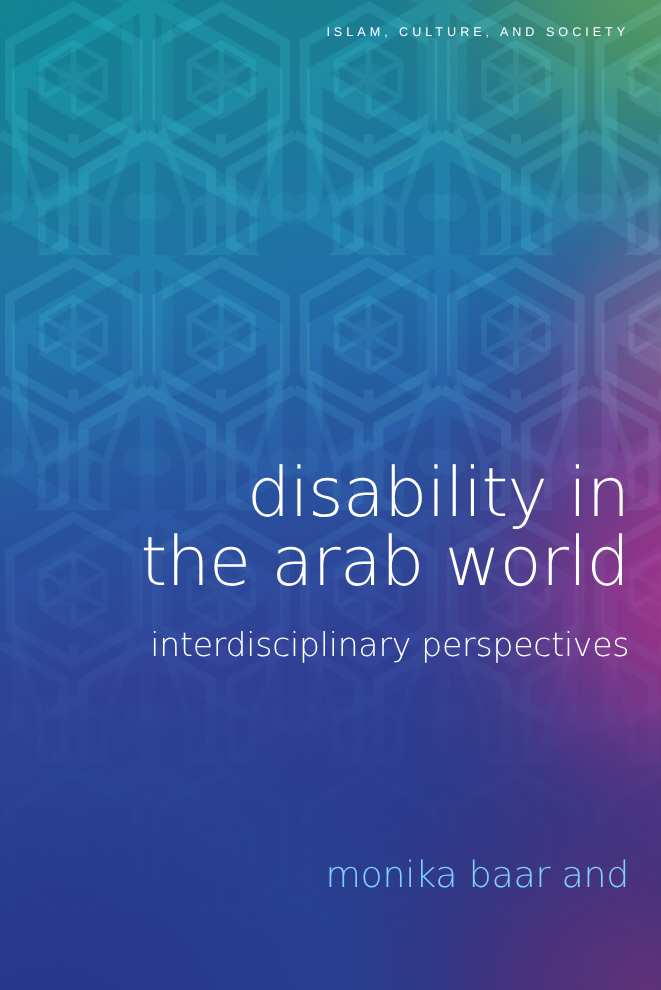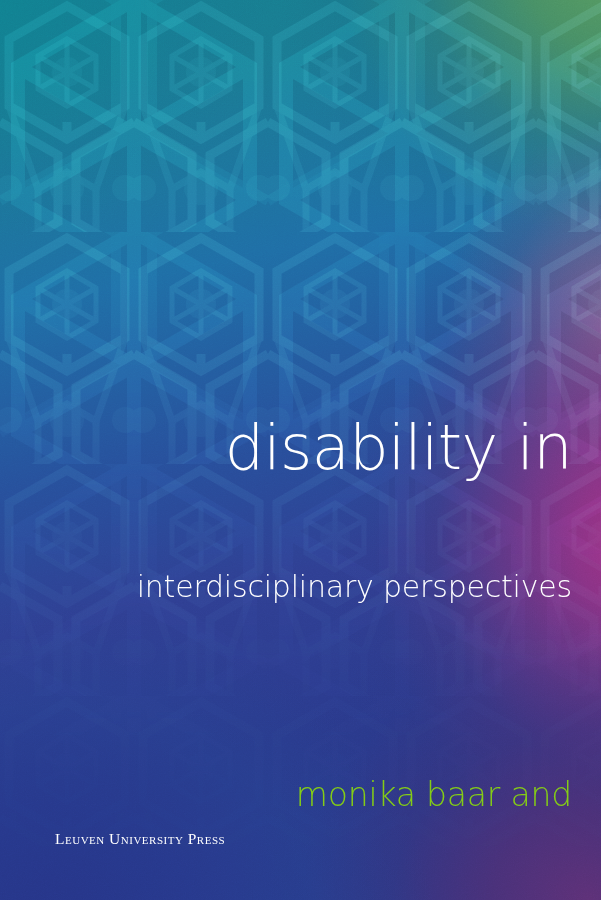--- a/index.html
+++ b/index.html
@@ -188,21 +188,21 @@
     font-family: "DejaVu Sans", sans-serif;
   }
 
   .editors {
     position: absolute;
     right: 29px;
     top: 776px;
     text-align: right;
   }
   .editor-line {
-    color: #84cc16;
+    color: #7dd3fc;
     font-size: 33px;
     line-height: 38px;
     font-weight: 300;
     letter-spacing: -0.2px;
     white-space: nowrap;
     font-family: "DejaVu Sans", sans-serif;
   }
 
   .publisher {
     position: absolute;
@@ -283,26 +283,27 @@
   <div class="noise">
     <svg xmlns="http://www.w3.org/2000/svg" viewBox="0 0 601 900" preserveAspectRatio="none">
       <filter id="grain">
         <feTurbulence type="fractalNoise" baseFrequency="0.9" numOctaves="3" stitchTiles="stitch"></feTurbulence>
         <feColorMatrix type="saturate" values="0"></feColorMatrix>
       </filter>
       <rect width="601" height="900" filter="url(#grain)" opacity="0.5"></rect>
     </svg>
   </div>
 
+  <div class="series">ISLAM, CULTURE, AND SOCIETY</div>
 
   <div class="title-block">
     <div class="title-line">disability in</div>
+    <div class="title-line">the arab world</div>
   </div>
 
   <div class="subtitle">interdisciplinary perspectives</div>
 
   <div class="editors">
     <div class="editor-line">monika baar and</div>
   </div>
 
-  <div class="publisher">Leuven University Press</div>
 
 </div>
 
 </body></html>

